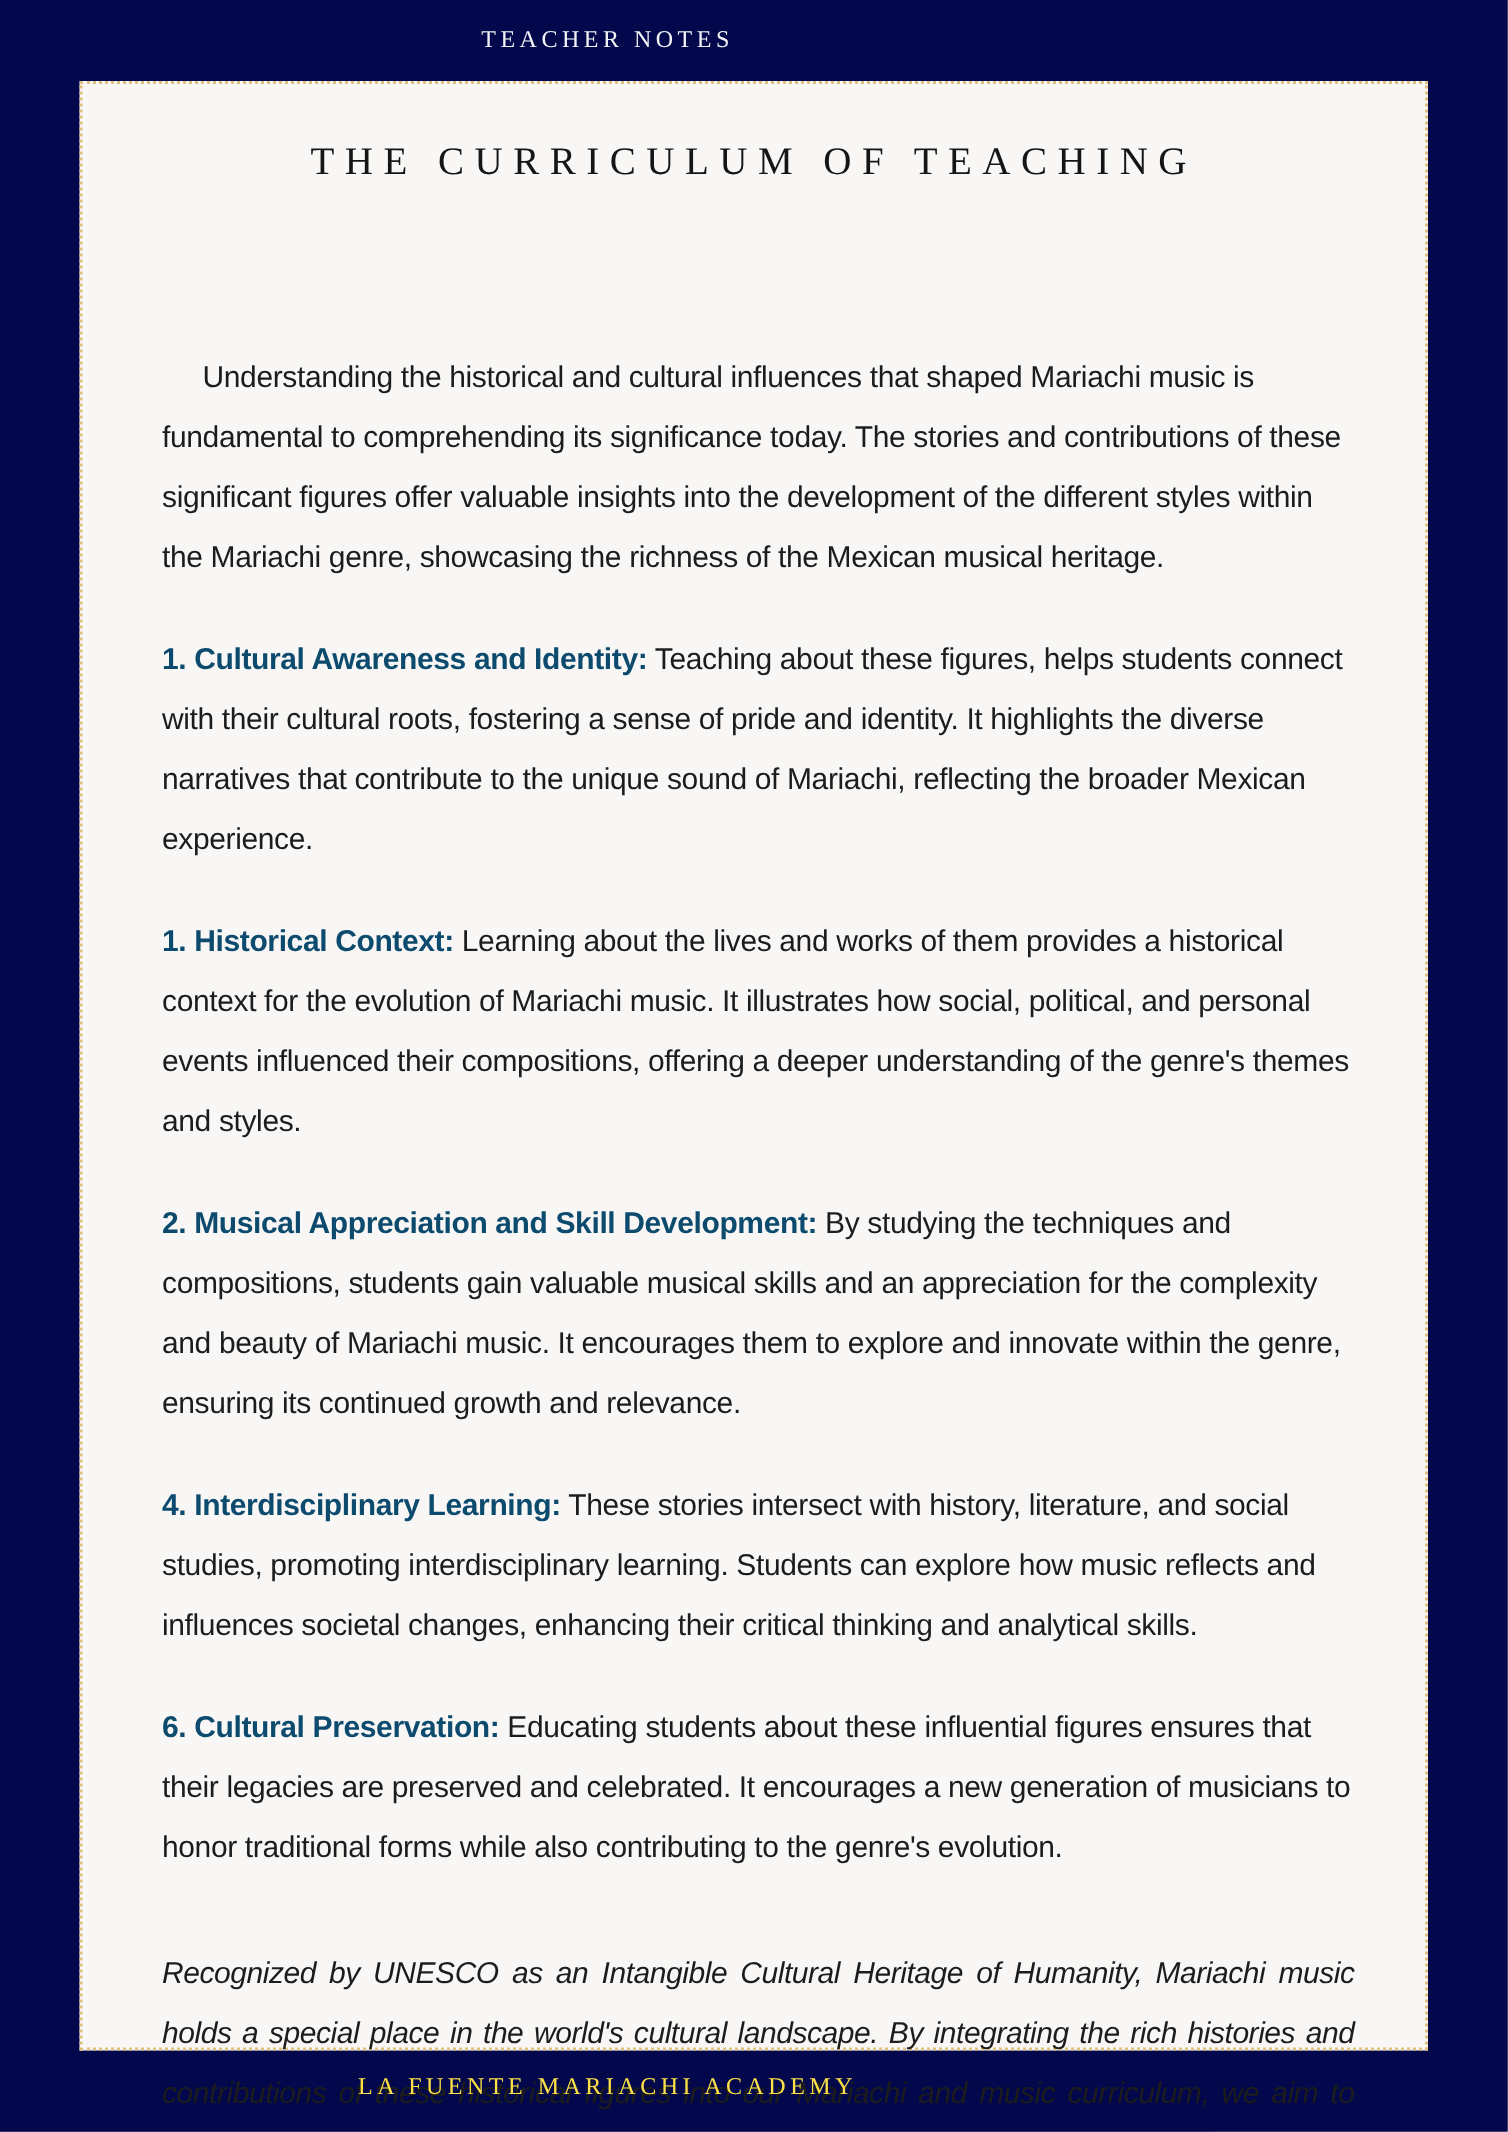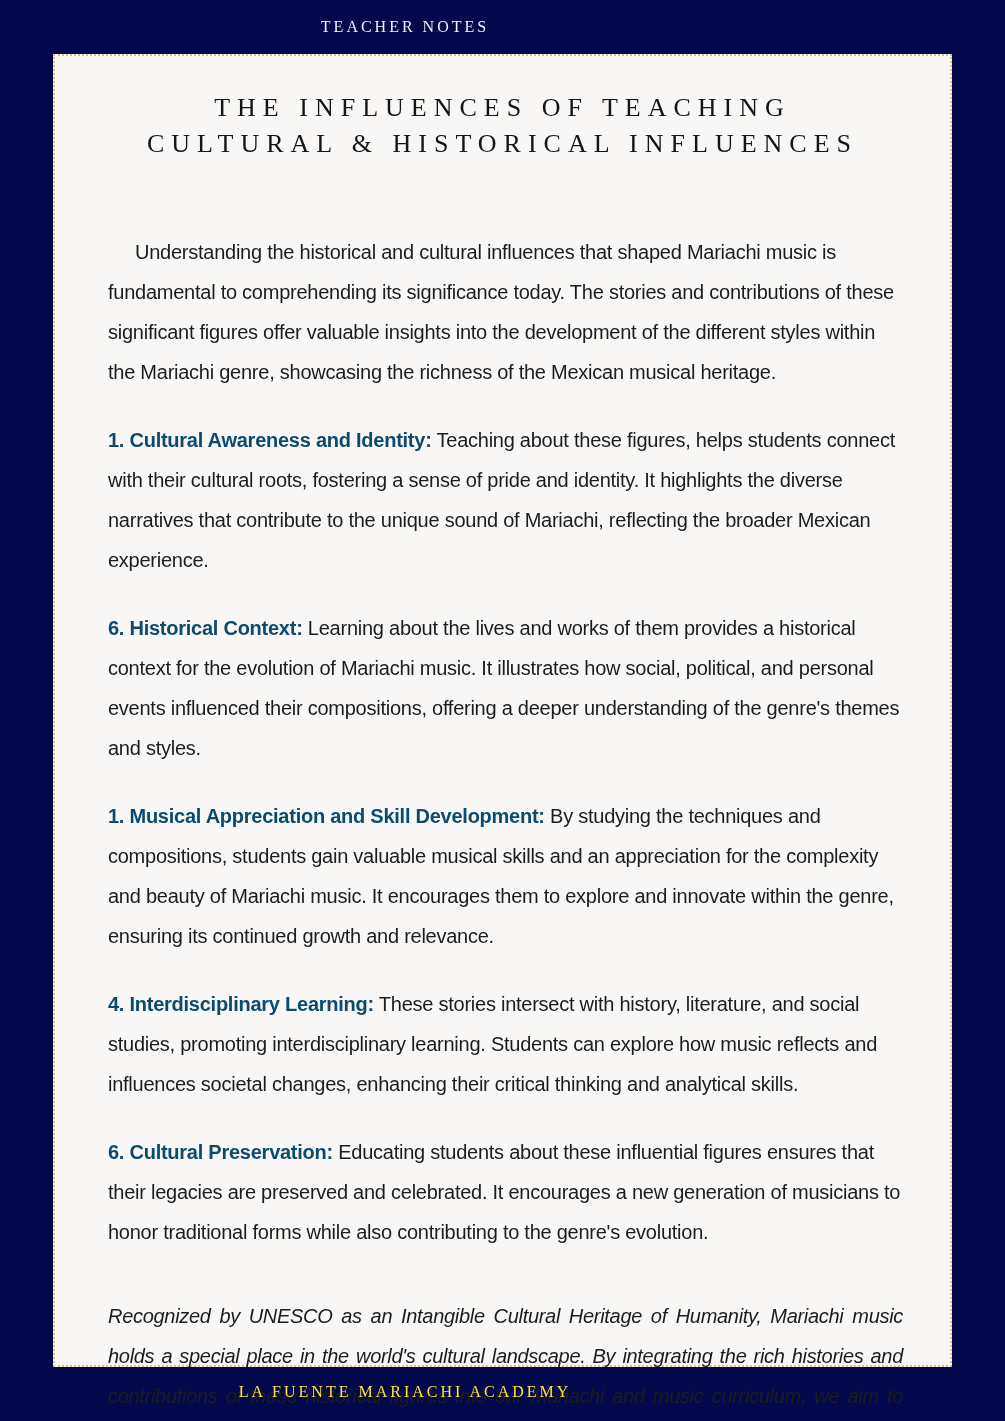--- a/index.html
+++ b/index.html
@@ -95,38 +95,37 @@
 </head>
 <body>
 
 <div class="page">
 
   <div class="top-label">TEACHER NOTES</div>
 
   <div class="panel">
 
     <h1 class="title">
-      <span>THE INFLUENCES OF TEACHING</span>
-      <span>CULTURAL &amp; HISTORICAL INFLUENCES</span>
+      <span>THE CURRICULUM OF TEACHING</span>
     </h1>
 
     <div class="content">
 
       <p class="intro">Understanding the historical and cultural influences that shaped Mariachi music is fundamental to comprehending its significance today. The stories and contributions of these significant figures offer valuable insights into the development of the different styles within the Mariachi genre, showcasing the richness of the Mexican musical heritage.</p>
 
       <p class="point">
         <span class="lead">1. Cultural Awareness and Identity:</span><span> Teaching about these figures,  helps students connect with their cultural roots, fostering a sense of pride and identity. It highlights the diverse narratives that contribute to the unique sound of Mariachi, reflecting the broader Mexican experience.</span>
       </p>
 
       <p class="point">
-        <span class="lead">6. Historical Context:</span><span> Learning about the lives and works of them provides a historical context for the evolution of Mariachi music. It illustrates how social, political, and personal events influenced their compositions, offering a deeper understanding of the genre's themes and styles.</span>
+        <span class="lead">1. Historical Context:</span><span> Learning about the lives and works of them provides a historical context for the evolution of Mariachi music. It illustrates how social, political, and personal events influenced their compositions, offering a deeper understanding of the genre's themes and styles.</span>
       </p>
 
       <p class="point">
-        <span class="lead">1. Musical Appreciation and Skill Development:</span><span> By studying the techniques and compositions, students gain valuable musical skills and an appreciation for the complexity and beauty of Mariachi music. It encourages them to explore and innovate within the genre, ensuring its continued growth and relevance.</span>
+        <span class="lead">2. Musical Appreciation and Skill Development:</span><span> By studying the techniques and compositions, students gain valuable musical skills and an appreciation for the complexity and beauty of Mariachi music. It encourages them to explore and innovate within the genre, ensuring its continued growth and relevance.</span>
       </p>
 
       <p class="point">
         <span class="lead">4. Interdisciplinary Learning:</span><span> These stories intersect with history, literature, and social studies, promoting interdisciplinary learning. Students can explore how music reflects and influences societal changes, enhancing their critical thinking and analytical skills.</span>
       </p>
 
       <p class="point">
         <span class="lead">6. Cultural Preservation:</span><span> Educating students about these influential figures ensures that their legacies are preserved and celebrated. It encourages a new generation of musicians to honor traditional forms while also contributing to the genre's evolution.</span>
       </p>
 

